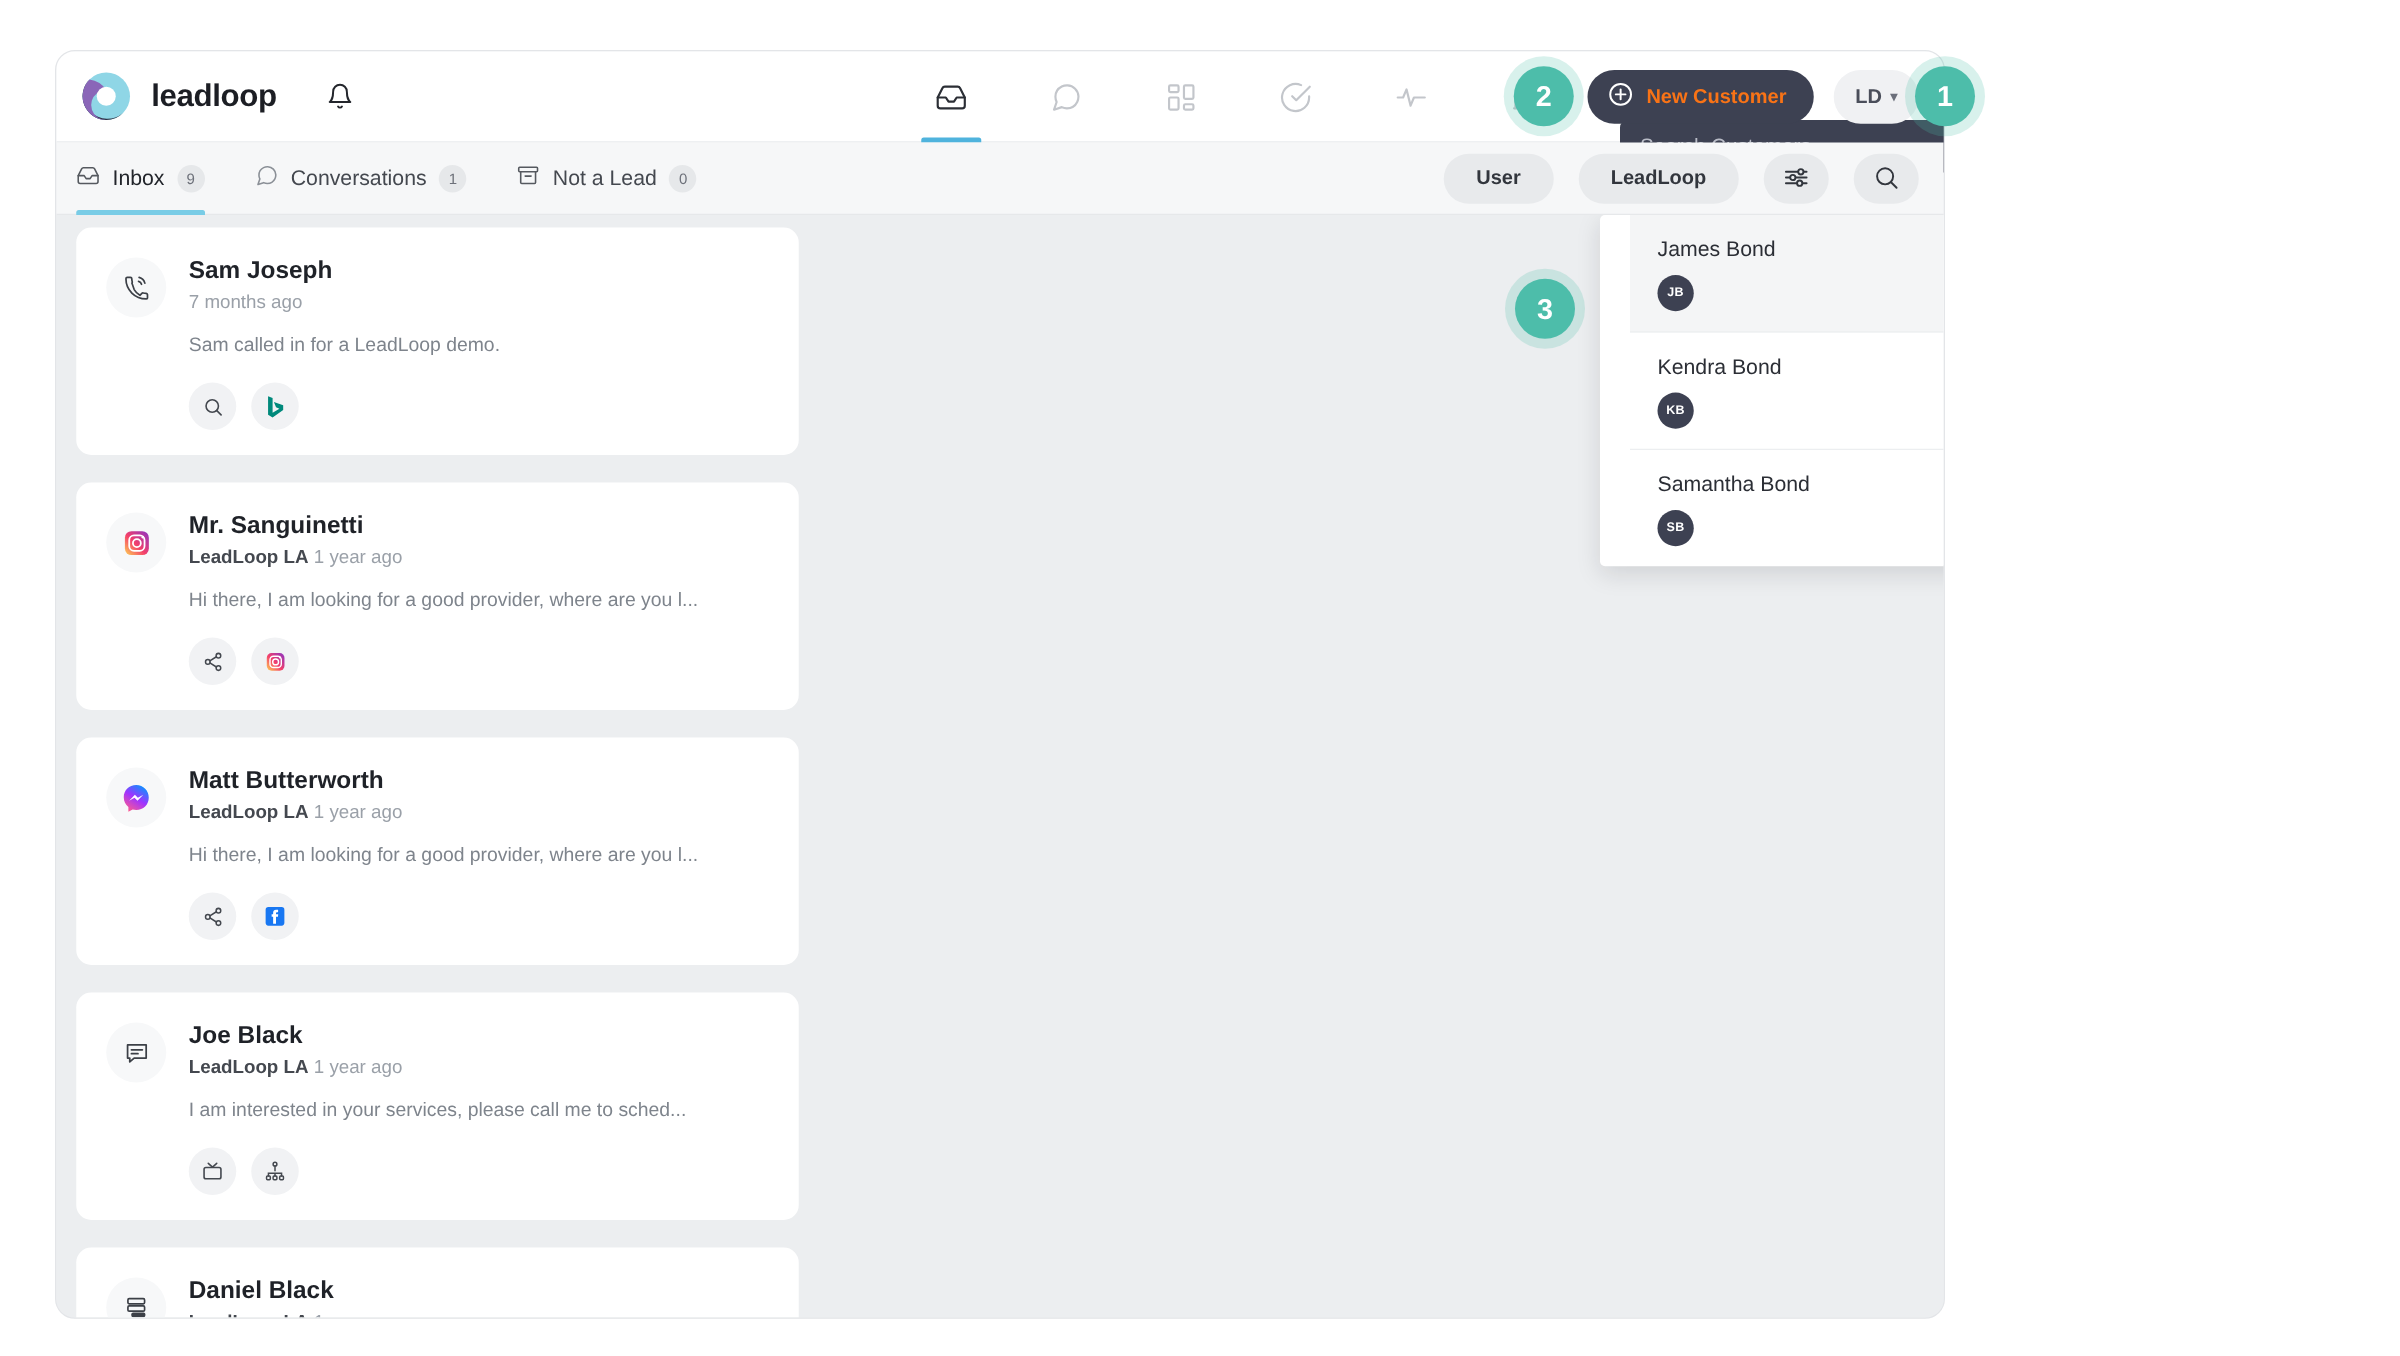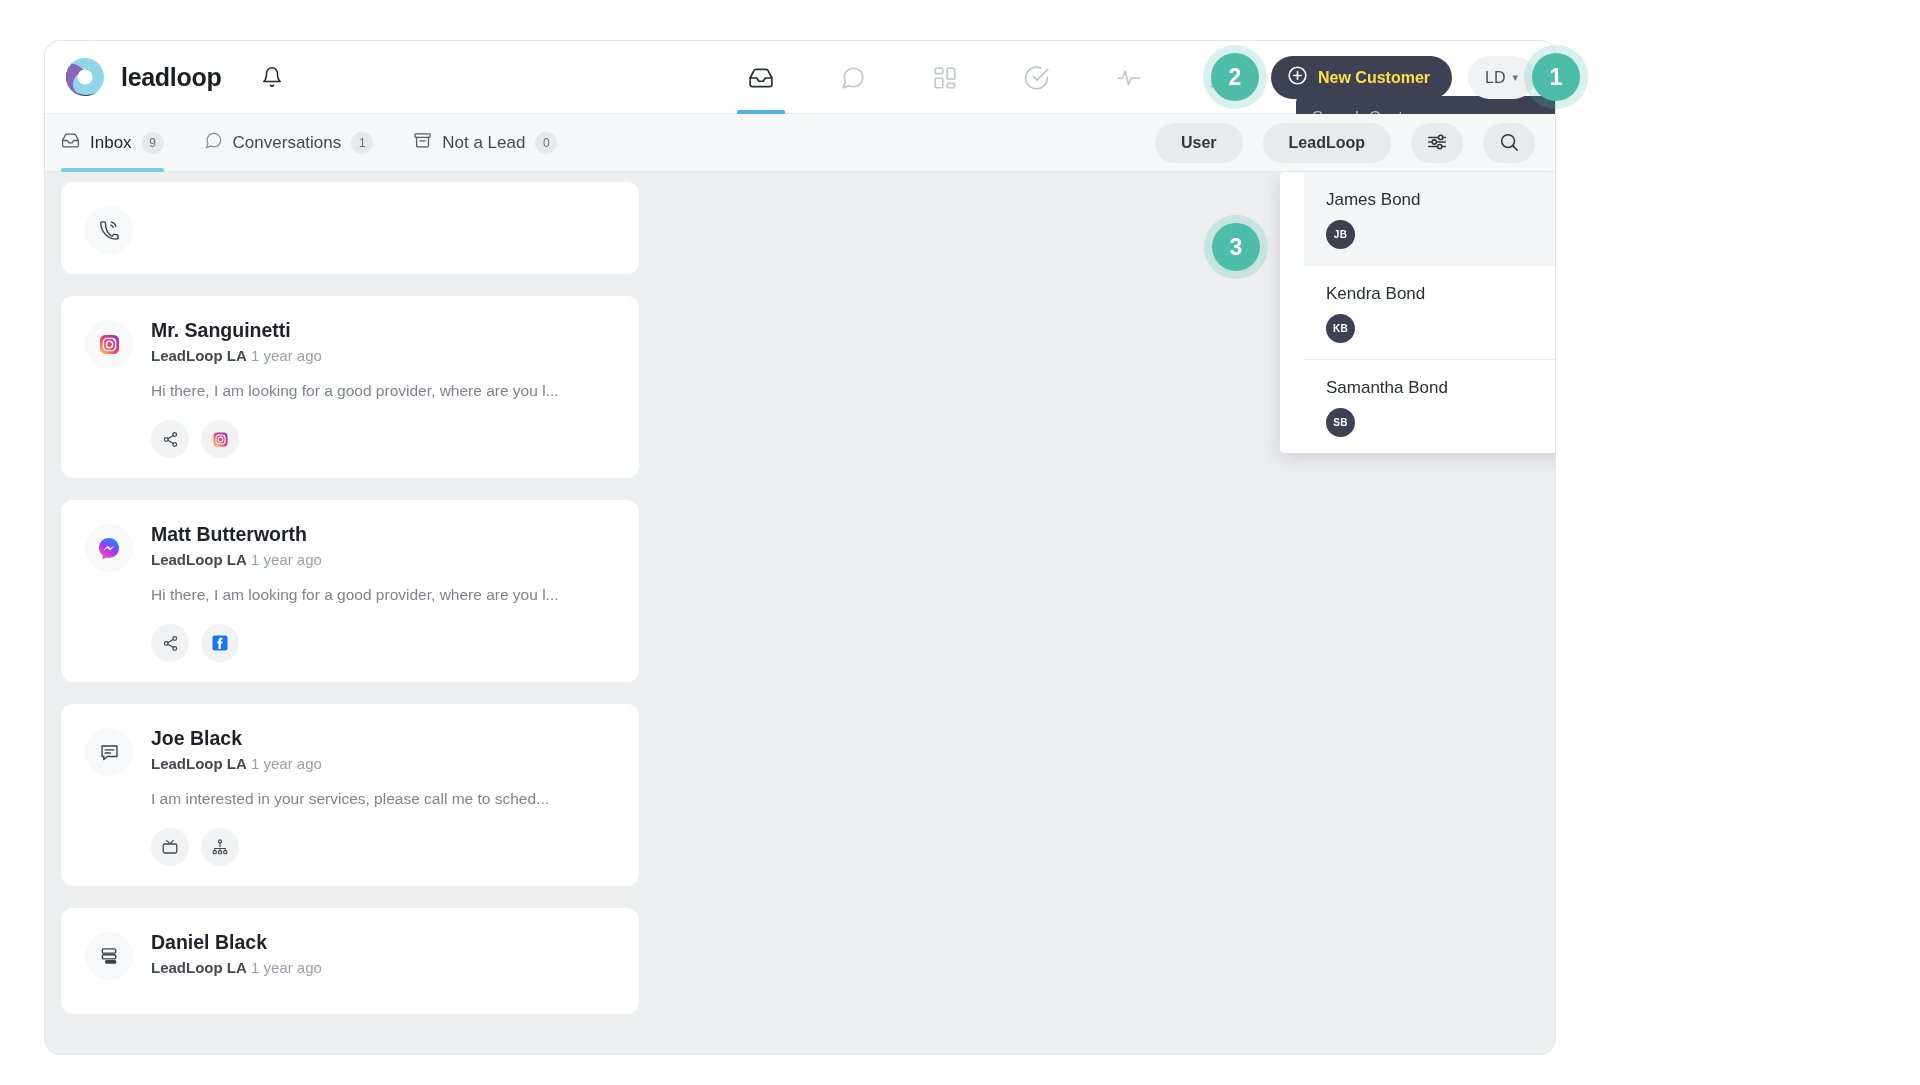--- a/index.html
+++ b/index.html
@@ -92,33 +92,33 @@
 
   
   .right-cluster {
     position: absolute; right: 20px; top: 0;
     height: 73px;
     display: flex; align-items: center; gap: 16px;
   }
   .user-search-icon { cursor: pointer; display: flex; }
   .btn-new-customer {
     display: flex; align-items: center; gap: 10px;
-    background: #3d4152; color: #fde047;
+    background: #3d4152; color: #f97316;
     border: none; border-radius: 22px;
     height: 43px; padding: 0 22px 0 16px;
     font-size: 16px; font-weight: 700;
     font-family: "Liberation Sans", sans-serif;
     cursor: pointer;
   }
   .avatar-drop {
     display: flex; align-items: center; gap: 7px;
     background: #f0f1f3;
     border-radius: 22px;
     height: 43px; padding: 0 17px;
-    font-size: 16px; font-weight: 400; color: #4a4e5a;
+    font-size: 16px; font-weight: 700; color: #4a4e5a;
     cursor: pointer;
   }
   .caret { font-size: 11px; color: #6b6f7a; }
 
   
   .tabstrip {
     position: relative;
     height: 58px;
     background: #f6f7f8;
     border-bottom: 1px solid #e6e8ea;
@@ -452,20 +452,40 @@
 
     <div class="card-list">
 
       <div class="lead-card">
         <div class="card-avatar">
           <svg width="22" height="22" viewBox="0 0 24 24" fill="none" stroke="#3c4047" stroke-width="1.5" stroke-linecap="round" stroke-linejoin="round">
             <path d="M14.5 3.2a7 7 0 0 1 5 5M14 6.6a3.6 3.6 0 0 1 2.6 2.6"></path>
             <path d="M10.2 13.8a13.5 13.5 0 0 0 5 5l1.7-1.7a1.2 1.2 0 0 1 1.2-.3 8 8 0 0 0 2.5.4 1.2 1.2 0 0 1 1.2 1.2v2.7A1.2 1.2 0 0 1 20.6 22 17.6 17.6 0 0 1 3 4.4 1.2 1.2 0 0 1 4.2 3.2h2.7a1.2 1.2 0 0 1 1.2 1.2 8 8 0 0 0 .4 2.5 1.2 1.2 0 0 1-.3 1.2z"></path>
           </svg>
         </div>
+        <div class="card-body">
+          <div class="card-name">Sam Joseph</div>
+          <div class="card-meta">
+            <span>7 months ago</span>
+          </div>
+          <div class="card-text">Sam called in for a LeadLoop demo.</div>
+          <div class="card-actions">
+            <div class="act-btn">
+              <svg width="17" height="17" viewBox="0 0 24 24" fill="none" stroke="#44484f" stroke-width="1.8" stroke-linecap="round">
+                <circle cx="11" cy="11" r="7"></circle>
+                  <line x1="16.2" y1="16.2" x2="21" y2="21"></line>
+              </svg>
+            </div>
+            <div class="act-btn">
+              <svg width="17" height="19" viewBox="0 0 18 22">
+                <path d="M2 1.2 6.2 2.8v13.6l6.3-3.6-3.1-1.4-2-4.9 8.6 3v4.3L6.2 20.8 2 18.3z" fill="#00897b"></path>
+              </svg>
+            </div>
+          </div>
+        </div>
       </div>
 
       <div class="lead-card">
         <div class="card-avatar">
           <svg width="23" height="23" viewBox="0 0 24 24">
             <defs>
                 <linearGradient id="ig1" x1="0" y1="1" x2="1" y2="0">
               <stop offset="0%" stop-color="#fdd253"></stop>
                   <stop offset="45%" stop-color="#f4406a"></stop>
                   <stop offset="100%" stop-color="#8b33c4"></stop>

